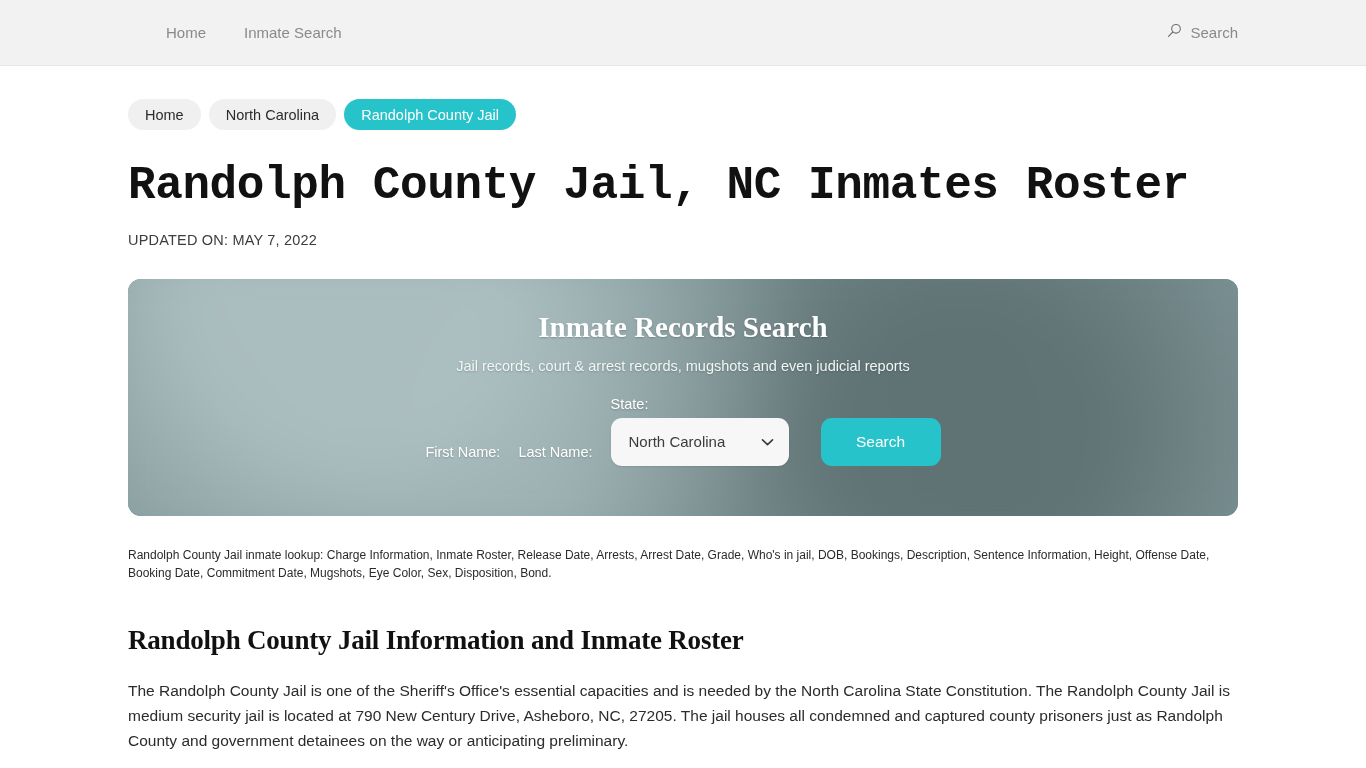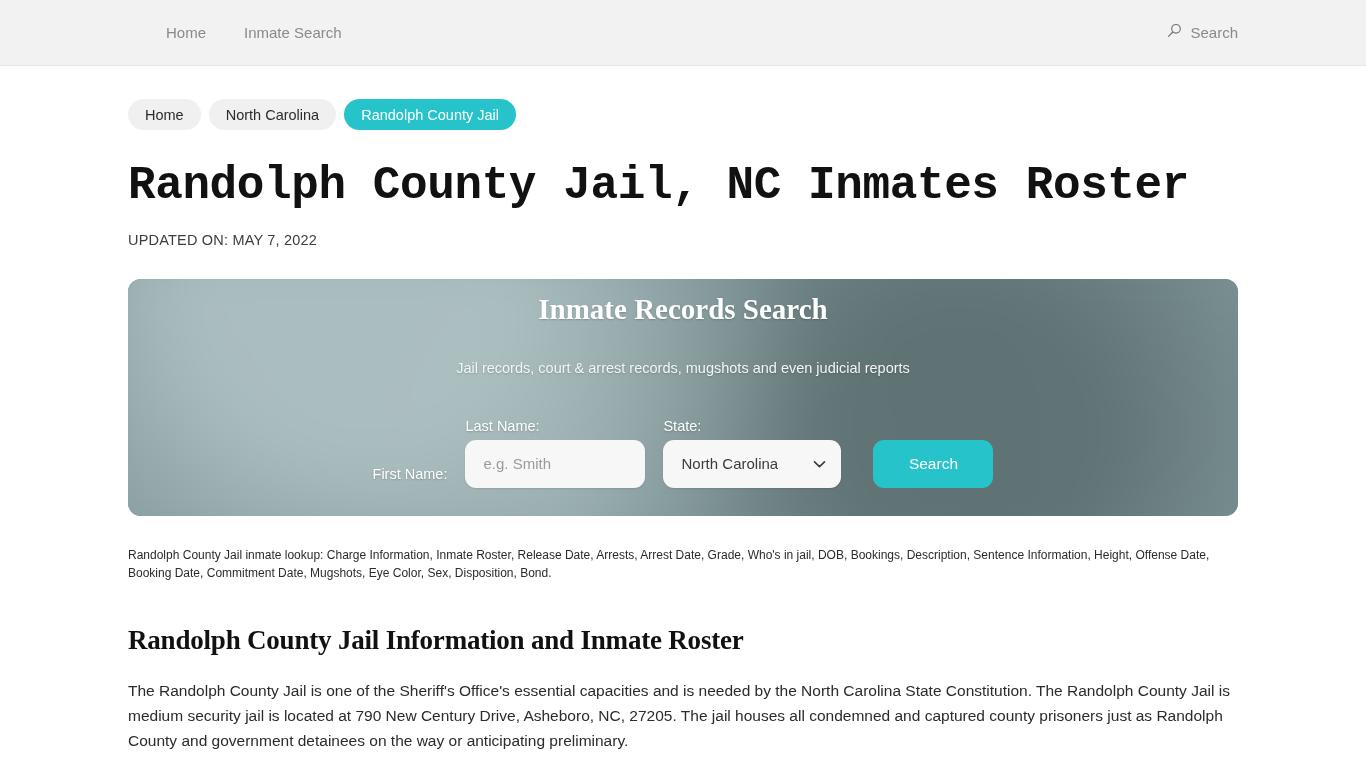--- a/index.html
+++ b/index.html
@@ -114,22 +114,21 @@
       radial-gradient(circle at 62% 10%, rgba(120,142,144,0.6) 0 14%, rgba(120,142,144,0) 46%),
       linear-gradient(135deg, #7f979a 0%, #6d8789 45%, #7b9496 70%, #87a0a1 100%);
     filter: blur(26px);
   }
   .hero-inner {
     position: relative;
     height: 100%;
     display: flex;
     flex-direction: column;
     align-items: center;
-    padding-top: 14px;
-    gap: 20px;
+    padding-top: 32px;
   }
   .hero-title {
     font-family: "Liberation Serif", serif;
     font-weight: 700;
     font-size: 29px;
     color: #ffffff;
     margin: 0;
     text-shadow: 0 1px 2px rgba(0,0,0,0.2);
   }
   .hero-sub {
@@ -256,21 +255,20 @@
       <h2 class="hero-title">Inmate Records Search</h2>
       <div class="hero-sub">Jail records, court &amp; arrest records, mugshots and even judicial reports</div>
 
       <form class="form-row">
         <div class="field">
           <label class="field-label">First Name:</label>
         </div>
 
         <div class="field">
           <label class="field-label">Last Name:</label>
-          <input class="field-input" type="text" placeholder="e.g. Smith" style="">
         </div>
 
         <div class="field">
           <label class="field-label">State:</label>
           <div class="select-wrap">
             <select class="field-select">
               <option>North Carolina</option>
             </select>
             <span class="chev">
               <svg width="13" height="9" viewBox="0 0 13 9" fill="none" xmlns="http://www.w3.org/2000/svg">

